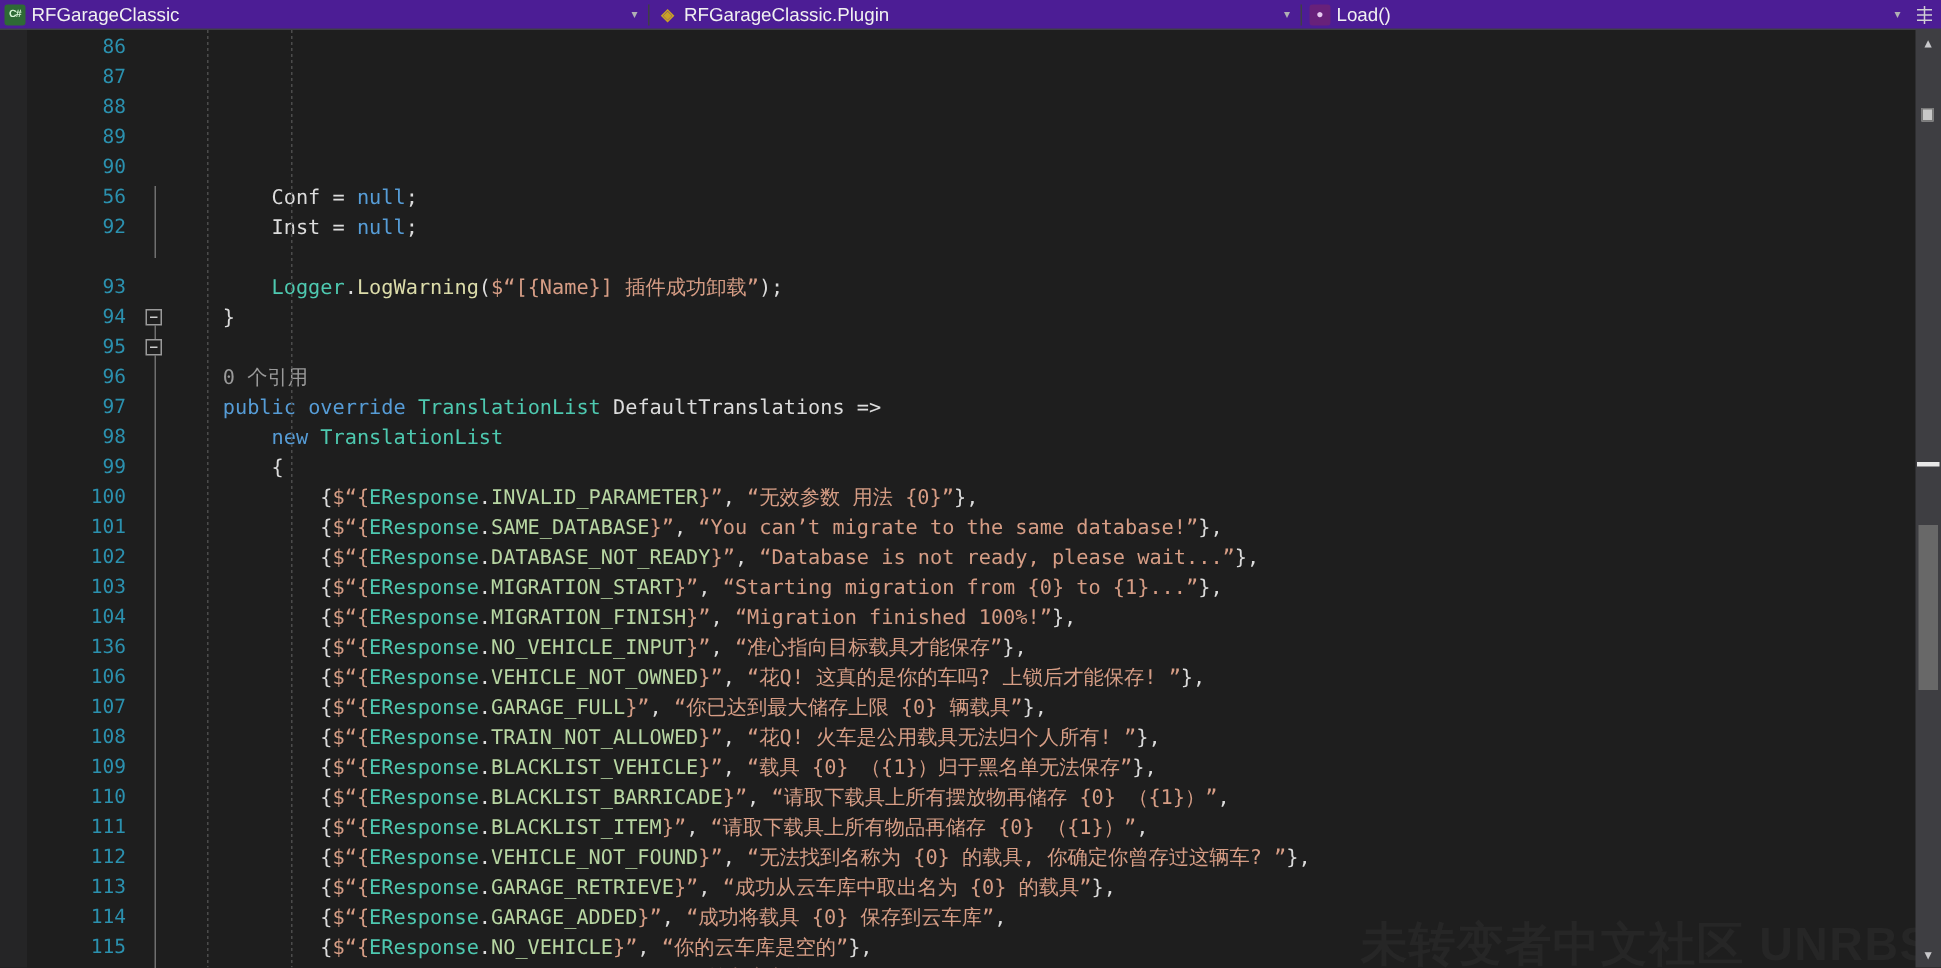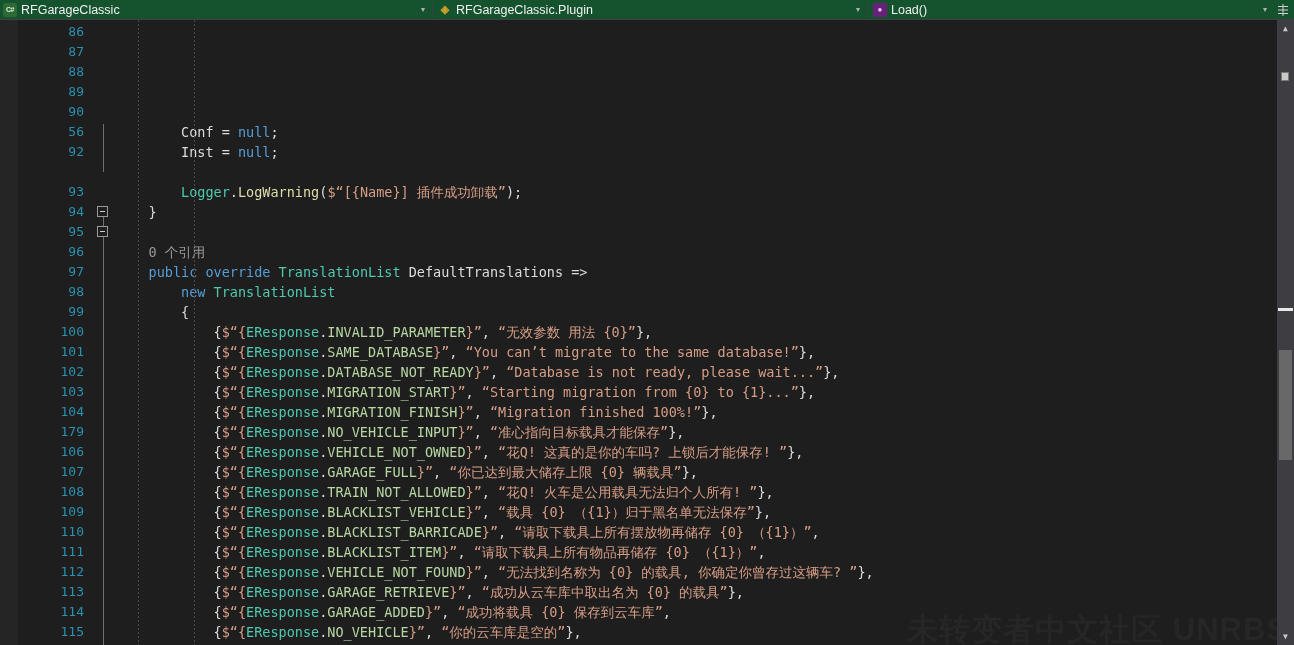--- a/index.html
+++ b/index.html
@@ -6,21 +6,21 @@
   html,body {
     width:1294px; height:645px;
     background:#1e1e1e;
     font-family:"DejaVu Sans Mono", monospace;
     overflow:hidden;
   }
 
   
   .navbar{
     position:absolute; top:0; left:0; width:1294px; height:20px;
-    background:#14532d;
+    background:#4c1d95;
     border-bottom:1px solid #3f3f46;
     display:flex; align-items:center;
     font-family:"Liberation Sans", sans-serif;
     font-size:12.5px; color:#f1f1f1;
     overflow:hidden;
   }
   .nav-seg{ display:flex; align-items:center; height:20px; position:relative; }
   .nav-seg .lbl{ white-space:nowrap; overflow:hidden; }
   .nav-arrow{
     width:14px; text-align:center; color:#b0b0b4; font-size:8px;
@@ -190,21 +190,21 @@
       <div>95</div>
       <div>96</div>
       <div>97</div>
       <div>98</div>
       <div>99</div>
       <div>100</div>
       <div>101</div>
       <div>102</div>
       <div>103</div>
       <div>104</div>
-      <div>179</div>
+      <div>136</div>
       <div>106</div>
       <div>107</div>
       <div>108</div>
       <div>109</div>
       <div>110</div>
       <div>111</div>
       <div>112</div>
       <div>113</div>
       <div>114</div>
       <div>115</div>

